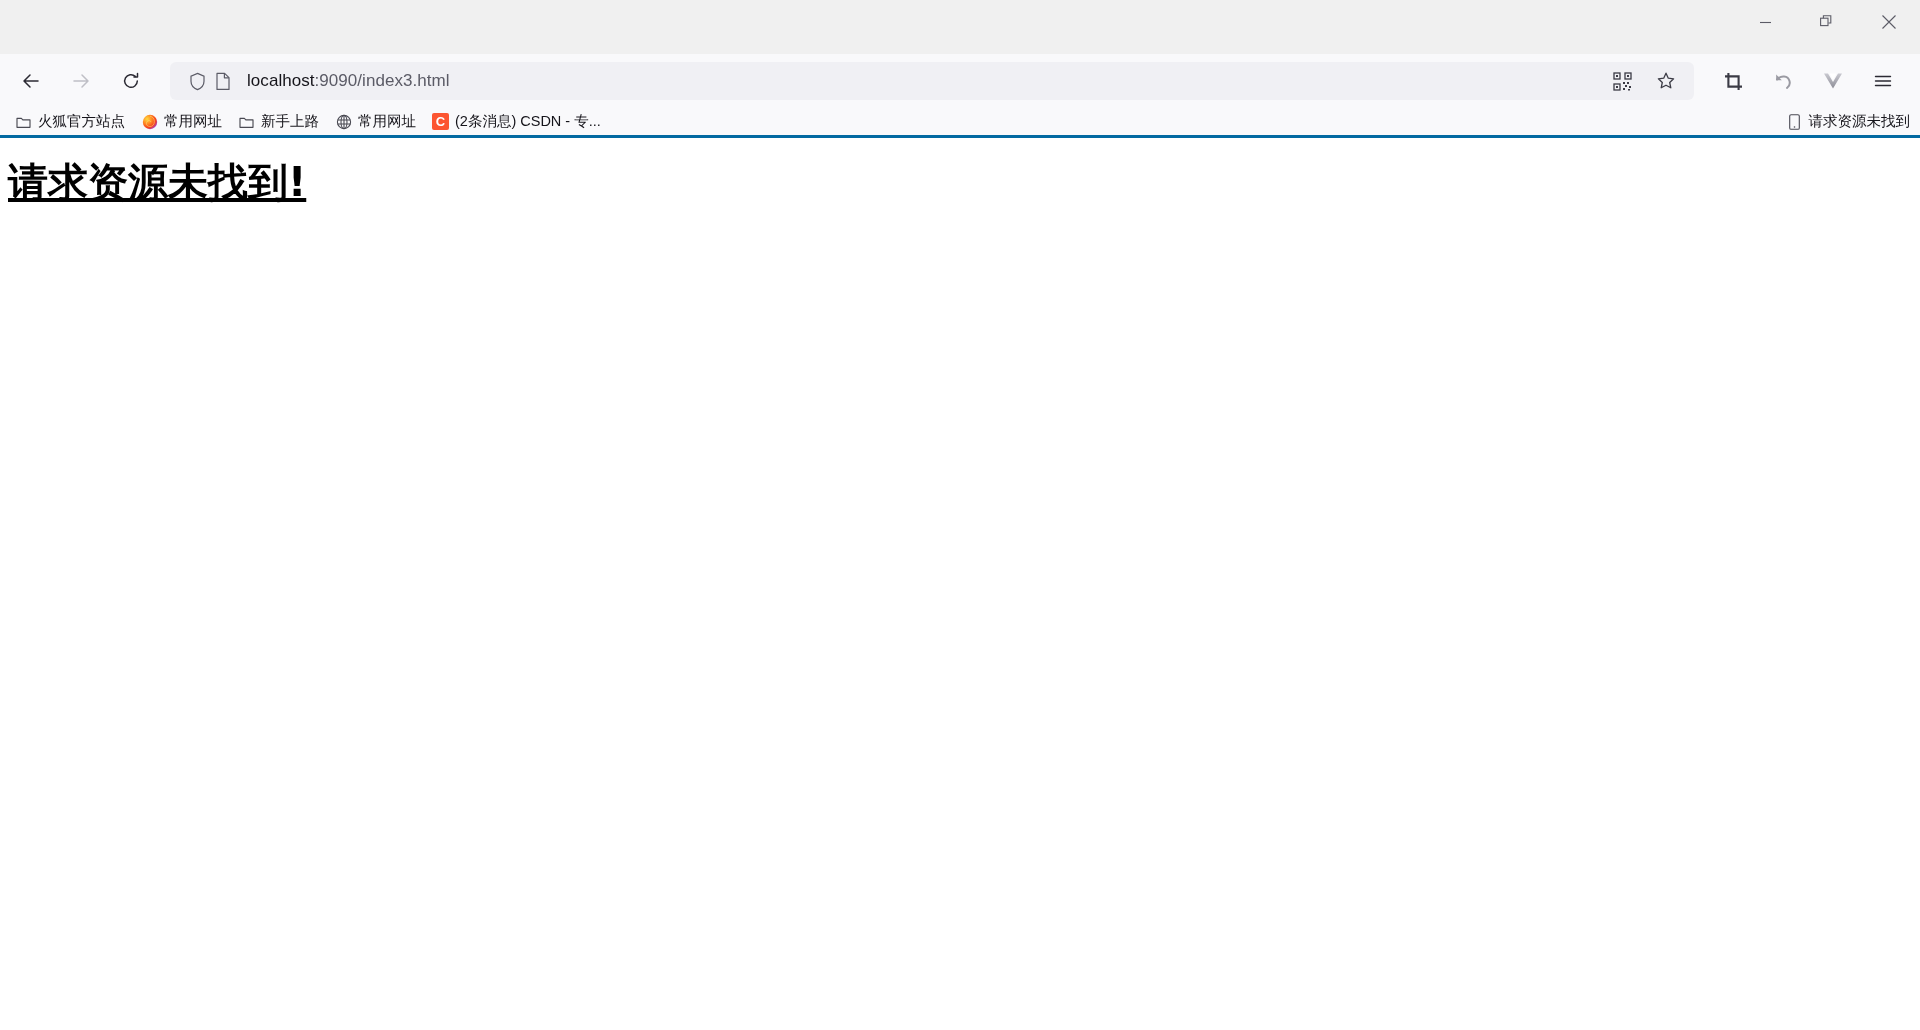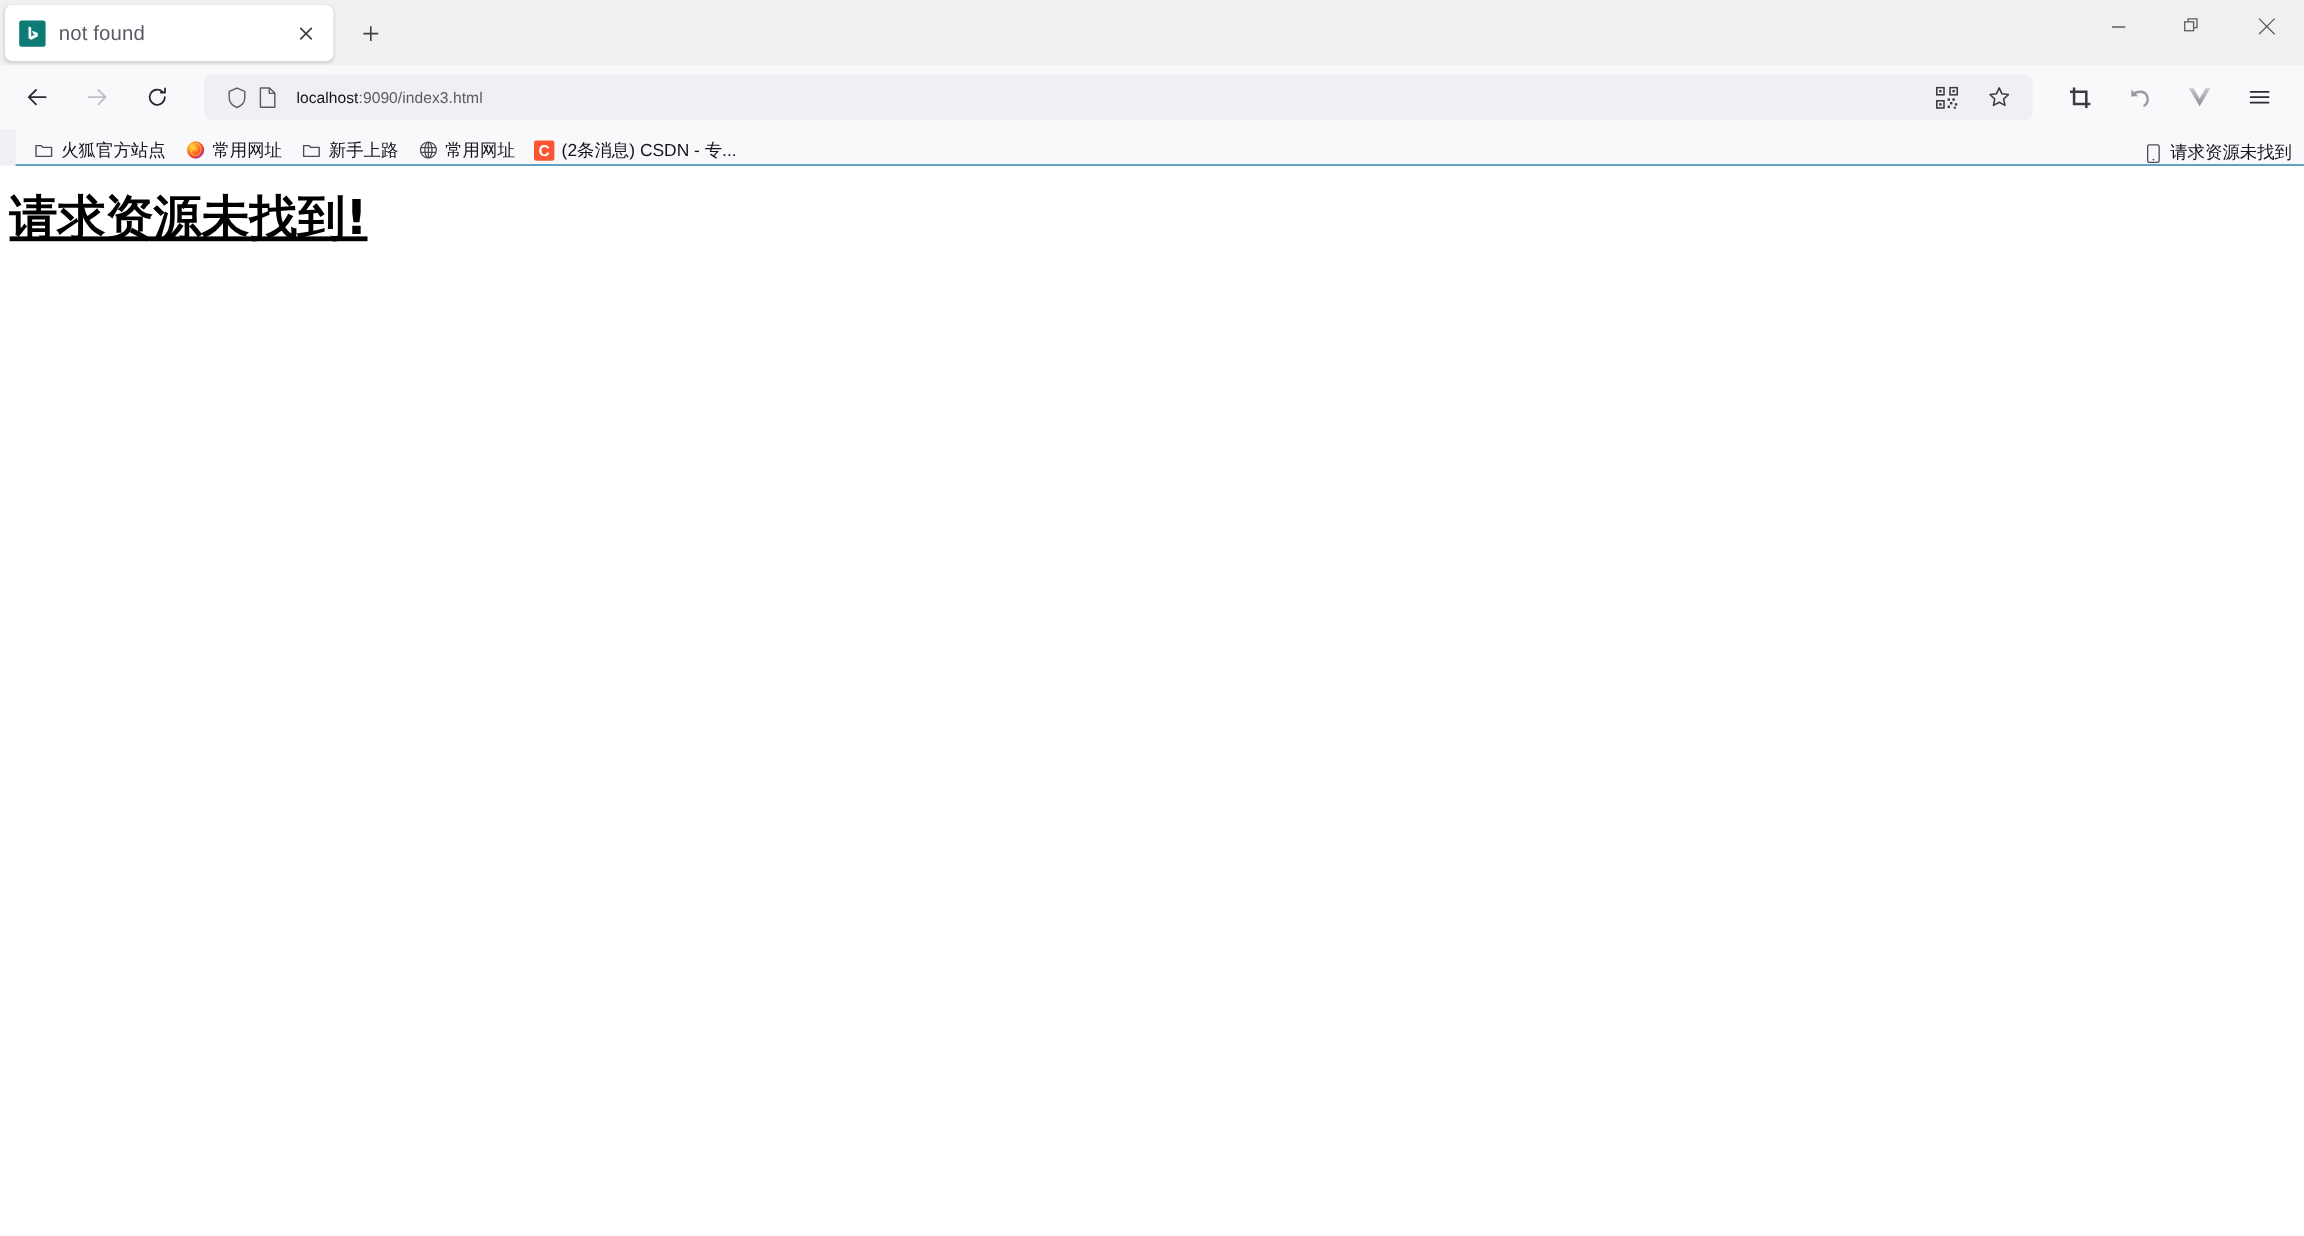--- a/index.html
+++ b/index.html
@@ -135,47 +135,46 @@
   .url-icon {
     width: 26px;
     height: 26px;
     display: flex;
     align-items: center;
     justify-content: center;
     flex: 0 0 26px;
   }
   .url-text {
     flex: 1;
-    font-size: 13px;
+    font-size: 17px;
     color: #15141a;
     margin-left: 11px;
     white-space: nowrap;
     overflow: hidden;
     min-width: 0;
     letter-spacing: .05px;
   }
   .url-text .path { color: #5b5b66; }
   .url-right {
     display: flex;
     align-items: center;
     flex: 0 0 auto;
   }
   .url-right .navbtn { margin: 0 2px; width: 34px; }
 
   
   .bookmarks {
     height: 30px;
     flex: 0 0 30px;
     background: #f9f9fb;
-    border-bottom: 1px solid #0369a1;
-    display: flex;
-    align-items: flex-end;
+    border-bottom: 3px solid #0369a1;
+    display: flex;
+    align-items: center;
     padding: 0 8px 0 8px;
     position: relative;
-    margin-left: 13px;
   }
   .bm {
     display: flex;
     align-items: center;
     height: 24px;
     padding: 0 7px;
     border-radius: 4px;
     margin-right: 2px;
     white-space: nowrap;
   }
@@ -227,42 +226,20 @@
     font-family: "DejaVu Sans", "Liberation Sans", sans-serif;
   }
   svg { display: block; }
 </style>
 </head>
 <body>
 
 <div class="browser">
 
   <div class="tabstrip">
-    <div class="tabs-area">
-
-      <div class="tab">
-        <span class="tab-favicon">
-          <svg width="15" height="15" viewBox="0 0 16 16">
-            <path d="M4 2.2 L6.4 3.1 L6.4 11.2 L9.7 9.4 L8.1 8.6 L7.1 6.0 L12.2 7.9 L12.2 11.0 L6.4 14.0 L4 12.6 Z" fill="#ffffff"></path>
-          </svg>
-        </span>
-        <span class="tab-title">not found</span>
-        <span class="tab-close">
-          <svg width="14" height="14" viewBox="0 0 14 14">
-            <path d="M2.2 2.2 L11.8 11.8 M11.8 2.2 L2.2 11.8" stroke="#3b3b45" stroke-width="1.3" fill="none"></path>
-          </svg>
-        </span>
-      </div>
-
-      <div class="newtab">
-        <svg width="16" height="16" viewBox="0 0 16 16">
-          <path d="M8 1.8 L8 14.2 M1.8 8 L14.2 8" stroke="#3b3b45" stroke-width="1.3" fill="none"></path>
-        </svg>
-      </div>
-    </div>
 
     <div class="wincontrols">
       <div class="winbtn">
         <svg width="13" height="13" viewBox="0 0 13 13">
           <path d="M1 6.5 L12 6.5" stroke="#5b5b66" stroke-width="1.1"></path>
         </svg>
       </div>
       <div class="winbtn">
         <svg width="14" height="14" viewBox="0 0 14 14">
           <rect x="0.6" y="3.2" width="7.4" height="7.4" fill="none" stroke="#5b5b66" stroke-width="1.1"></rect>

